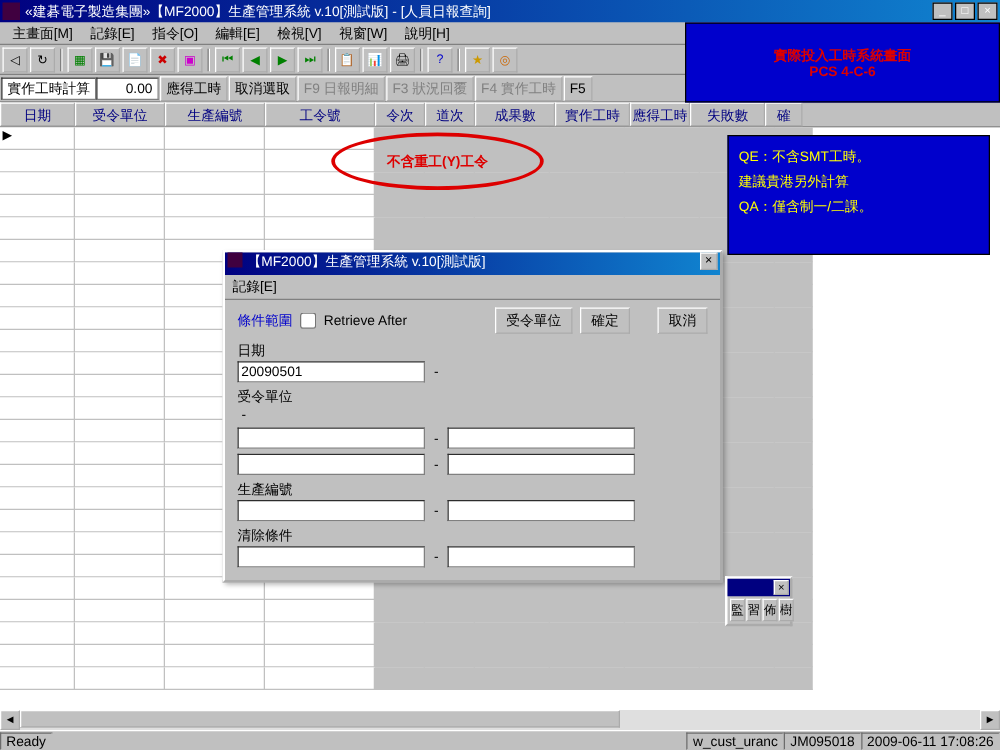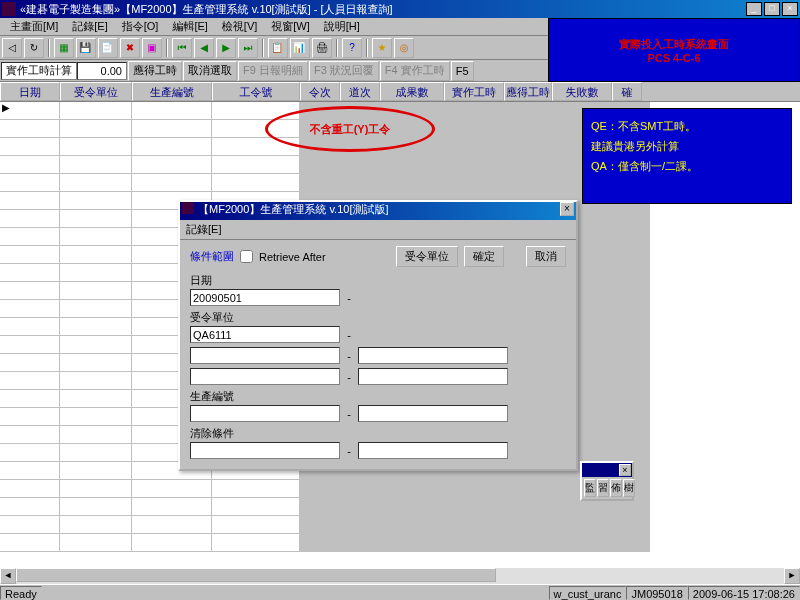--- a/index.html
+++ b/index.html
@@ -519,21 +519,20 @@
     <div class="field">
       <div class="flabel">日期</div>
       <div class="frow">
         <input style="width: 150px;" value="20090501">
         <span class="dash">-</span>
       </div>
     </div>
     <div class="field">
       <div class="flabel">受令單位</div>
       <div class="frow">
-        <input style="width: 150px;" value="QA6111">
         <span class="dash">-</span>
       </div>
     </div>
     <div class="field">
       <div class="frow">
         <input style="width: 150px;">
         <span class="dash">-</span>
         <input style="width: 150px;">
       </div>
     </div>
@@ -581,14 +580,14 @@
       <div class="sthumb"></div>
     </div>
   <div class="sbtn">►</div>
 </div>
 
 <div class="statusbar">
   <div class="cell">Ready</div>
   <div class="spacer"></div>
   <div class="cell">w_cust_uranc</div>
   <div class="cell">JM095018</div>
-  <div class="cell">2009-06-15 17:08:26</div>
+  <div class="cell">2009-06-11 17:08:26</div>
 </div>
 
 </body></html>

